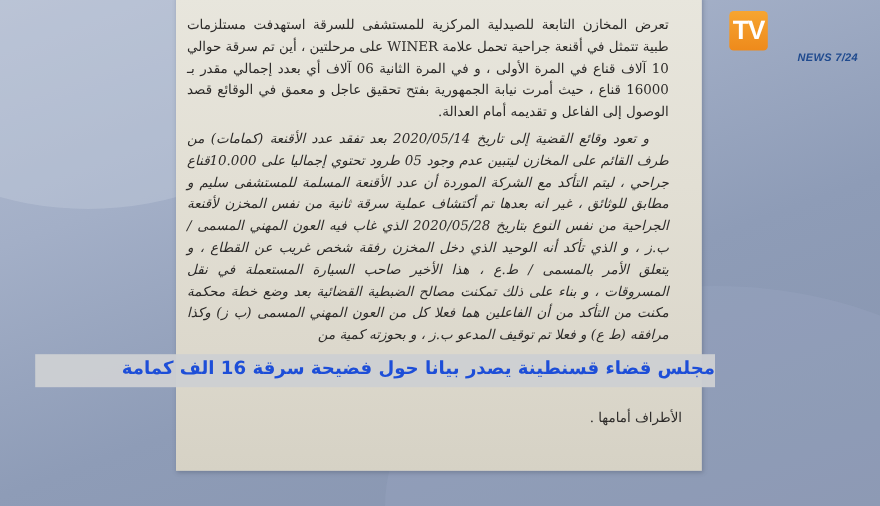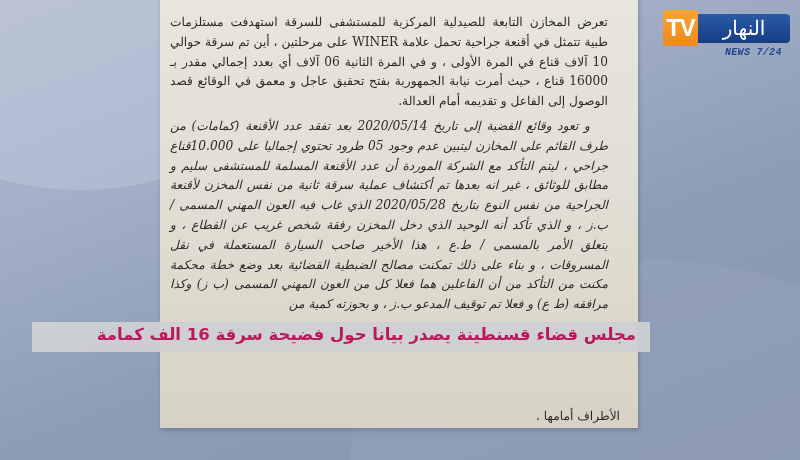--- a/index.html
+++ b/index.html
@@ -24,49 +24,49 @@
   }
   .paper-text {
     position:absolute; right:18px; left:10px; top:17px;
     font-family: "DejaVu Serif", serif; font-size:12.2px; line-height:19.8px;
     color:#2c2a28; text-align:justify;
   }
   .paper-text p { margin:0 12px 5px 0; text-indent:0; }
   .paper-text p.indent { text-indent:18px;font-style:italic; }
   .tail {
     position:absolute; right:18px; top:377px;
-    font-family: "DejaVu Serif", serif; font-size:12.2px; color:#2c2a28;margin-top:36px;
+    font-family: "DejaVu Serif", serif; font-size:12.2px; color:#2c2a28;
   }
   .caption {
     position:absolute; left:32px; top:322px; width:618px; height:30px;
     background: rgba(205,207,210,0.96);
     direction: rtl;
   }
   .caption span {
-    position:absolute; right:14px; top:3px;
+    position:absolute; right:0; top:3px;
     font-family: "DejaVu Sans", sans-serif; font-weight:bold; font-size:16.5px;
-    color:#be185d; white-space:nowrap;
+    color:#1d4ed8; white-space:nowrap;
   }
   .logo { position:absolute; left:663px; top:10px; width:128px; height:50px; }
   .logo .tv {
     position:absolute; left:0; top:0; width:35px; height:36px; border-radius:4px;
     background: linear-gradient(180deg, #f7a531 0%, #ee8a1b 100%);
     color:#fff; font-family:"Liberation Sans", sans-serif; font-weight:bold; font-size:24px;
     line-height:36px; text-align:center; letter-spacing:-1px;
   }
   .logo .brand {
     position:absolute; left:35px; top:4px; width:92px; height:29px;
     border-radius:0 4px 4px 0;
     background: linear-gradient(180deg, #2b5aa6 0%, #143d84 100%);
     color:#fff; font-family:"DejaVu Serif", serif; font-size:20px; line-height:28px;
     text-align:center; direction:rtl;
   }
   .logo .news {
     position:absolute; left:62px; top:37px;
-    font-family:Liberation Mono, monospace; font-weight:bold; font-style:italic;
+    font-family:Liberation Sans, sans-serif; font-weight:bold; font-style:italic;
     font-size:10px; color:#1f4a8e; letter-spacing:0.3px;
   }
 </style>
 </head>
 <body>
 
 <div class="bg-arc"></div>
 <div class="bg-arc2"></div>
 
 <div class="paper">
@@ -76,15 +76,14 @@
   </div>
   <div class="tail">الأطراف أمامها .</div>
 </div>
 
 <div class="caption">
   <span>مجلس قضاء قسنطينة يصدر بيانا حول فضيحة سرقة 16 الف كمامة</span>
 </div>
 
 <div class="logo">
   <div class="tv">TV</div>
-  <div class="brand">النهار</div>
   <div class="news">NEWS 7/24</div>
 </div>
 
 </body></html>

